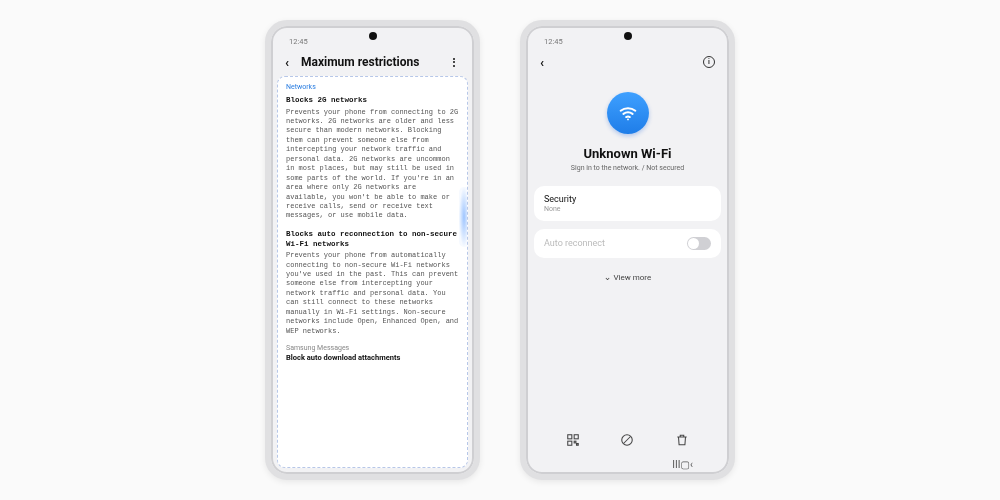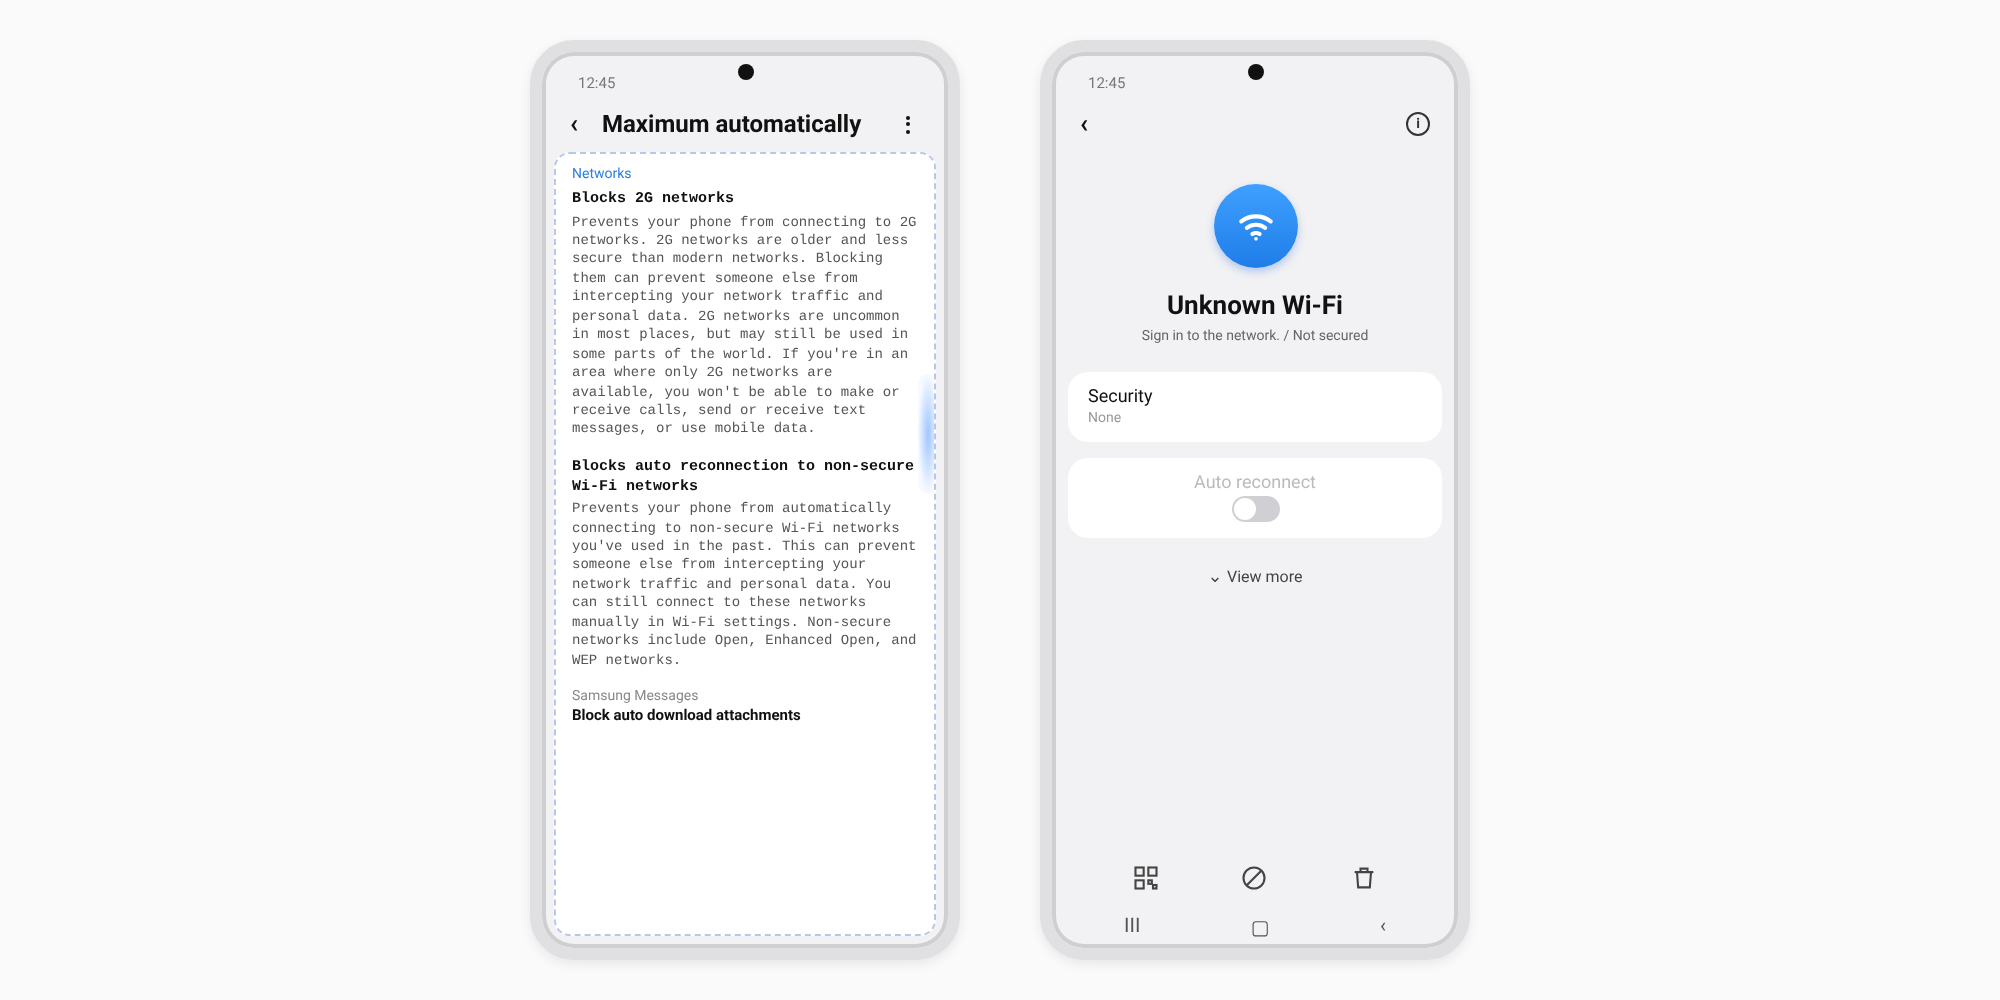--- a/index.html
+++ b/index.html
@@ -147,38 +147,38 @@
   .wifi-sub { font-size: 7px; color: #666; }
   .card {
     background: #fff;
     border-radius: 10px;
     padding: 8px 10px;
     margin-bottom: 8px;
   }
   .card-label { font-size: 9px; color: #111; margin-bottom: 1px; }
   .card-value { font-size: 7px; color: #999; }
   .card.disabled .card-label { color: #bbb; }
-  .card-row { display: flex; align-items: center; flex-direction: column; }
+  .card-row { display: flex; align-items: center; }
   .card-row .col { flex: 1; }
   .viewmore {
     text-align: center;
     font-size: 8px;
     color: #444;
     padding: 6px 0;
   }
   .viewmore::before { content: "⌄ "; font-size: 9px; }
   .bottom-actions {
     display: flex;
     justify-content: space-around;
     padding: 10px 12px 6px 12px;
   }
   .action { width: 18px; height: 18px; display: flex; align-items: center; justify-content: center; }
   .navbar {
     display: flex;
-    justify-content: space-between;
+    justify-content: flex-end;
     padding: 4px 28px 4px 28px;
     font-size: 10px;
     color: #555;
   }
   .info-circle {
     width: 12px; height: 12px; border: 1px solid #333; border-radius: 50%;
     display: flex; align-items: center; justify-content: center;
     font-size: 7px; font-weight: 700; color: #333;
   }
 </style>
@@ -187,21 +187,21 @@
 
 <div class="phone">
   <div class="camera"></div>
   <div class="statusbar">
     <span>12:45</span>
   </div>
   <div class="header">
     <div class="icon-btn">
         <span class="chev">‹</span>
       </div>
-    <div class="title">Maximum automatically</div>
+    <div class="title">Maximum restrictions</div>
     <div class="icon-btn">
       <div class="more-dots">
           <span></span>
           <span></span>
           <span></span>
         </div>
     </div>
   </div>
   <div class="content">
     <div class="section-label">Networks</div>

